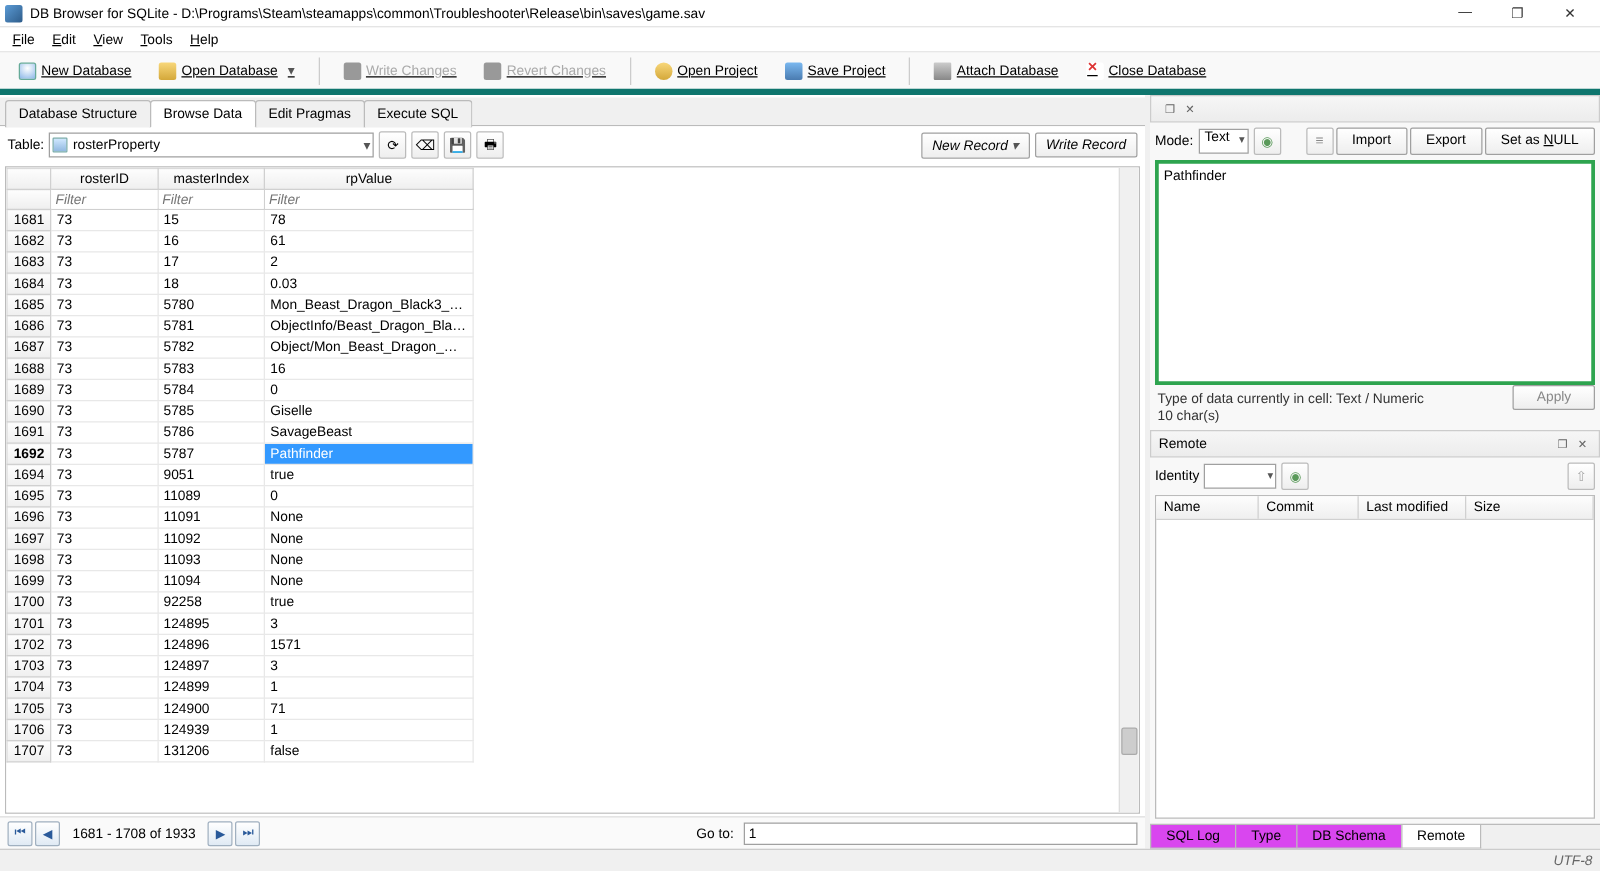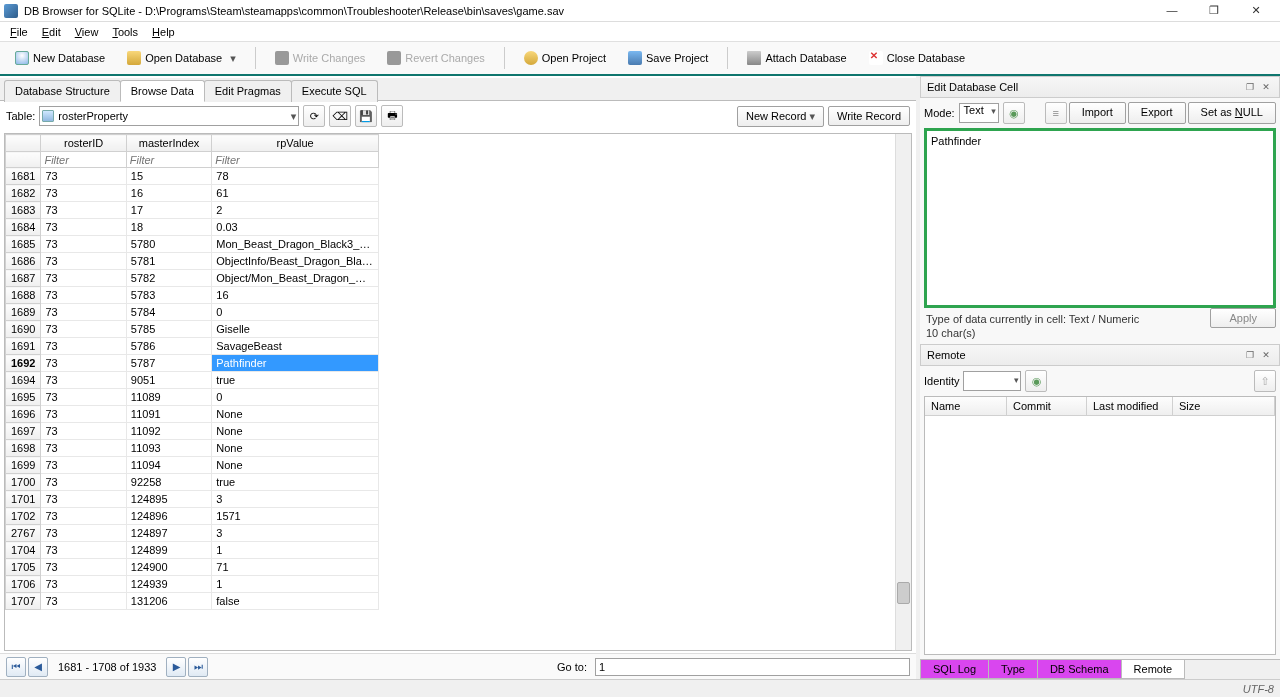--- a/index.html
+++ b/index.html
@@ -5,21 +5,21 @@
 * { margin: 0; padding: 0; box-sizing: border-box; font-family: Tahoma, "Segoe UI", sans-serif; font-size: 11px; }
 body { background: #f0f0f0; width: 1280px; height: 697px; overflow: hidden; display: flex; flex-direction: column; }
 .titlebar { background: #fff; height: 22px; display: flex; align-items: center; padding: 0 4px; border-bottom: 1px solid #ddd; }
 .titlebar .appicon { width: 14px; height: 14px; background: linear-gradient(135deg,#5b9bd5,#2e5c8a); border-radius: 2px; margin-right: 6px; }
 .titlebar .title { flex: 1; color: #000; }
 .titlebar .winbtns { display: flex; gap: 18px; padding-right: 8px; }
 .titlebar .winbtns span { width: 24px; text-align: center; cursor: default; color:#333; }
 .menubar { background: #fff; height: 20px; display: flex; align-items: center; gap: 2px; padding: 0 4px; border-bottom: 1px solid #e0e0e0; }
 .menubar span { padding: 2px 6px; cursor: default; }
 .menubar span u { text-decoration: underline; }
-.toolbar { background: #f9f9f9; height: 34px; display: flex; align-items: center; padding: 0 6px; gap: 4px; border-bottom: 2px solid #0f766e; }
+.toolbar { background: #f9f9f9; height: 34px; display: flex; align-items: center; padding: 0 6px; gap: 4px; border-bottom: 5px solid #0f766e; text-decoration: underline; }
 .tbtn { display: flex; align-items: center; gap: 4px; padding: 4px 8px; border: 1px solid transparent; border-radius: 2px; cursor: default; }
 .tbtn.dis { color: #aaa; }
 .ticon { width: 14px; height: 14px; border-radius: 2px; display:inline-block; }
 .i-db { background: radial-gradient(circle at 50% 30%, #fff, #8ab6e8); border:1px solid #6a9; }
 .i-open { background: linear-gradient(#f8d77a,#d4a83a); }
 .i-write { background: #999; }
 .i-revert { background: #999; }
 .i-proj-open { background: linear-gradient(#f8d77a,#d4a83a); border-radius:50%; }
 .i-proj-save { background: linear-gradient(#7ab8f0,#4a7bb0); }
 .i-attach { background: linear-gradient(#ccc,#888); border-radius:1px; }
@@ -31,21 +31,21 @@
 .maintabs { display:flex; border-bottom:1px solid #bbb; padding-left:4px; background:#f0f0f0; margin-top:2px; }
 .mtab { padding:4px 10px; border:1px solid #bbb; border-bottom:none; margin-right:-1px; background:#f0f0f0; border-radius:3px 3px 0 0; cursor:default; position:relative; top:2px; }
 .mtab.active { background:#fff; border-bottom:1px solid #fff; z-index:1; }
 .tablebar { display:flex; align-items:center; padding:4px 6px; gap:4px; background:#fff; }
 .tselect { display:flex; align-items:center; border:1px solid #a0a0a0; width:260px; height:20px; padding:0 2px; background:#fff; }
 .tselect .tsicon { width:12px; height:12px; background:linear-gradient(#d0e8ff,#90b8e0); border:1px solid #7aa; margin-right:4px; border-radius:1px; }
 .tselect .tsname { flex:1; }
 .tselect .tsdd { color:#555; }
 .barbtn { width:22px; height:22px; border:1px solid #bbb; background:linear-gradient(#fff,#eee); border-radius:2px; display:flex; align-items:center; justify-content:center; cursor:default; font-size:10px;}
 .barspacer { flex:1; }
-.recbtn { padding:3px 8px; border:1px solid #a0a0a0; background:linear-gradient(#fff,#eee); border-radius:2px; cursor:default; }
+.recbtn { padding:3px 8px; border:1px solid #a0a0a0; background:linear-gradient(#fff,#eee); border-radius:2px; cursor:default;font-style:italic; }
 .gridwrap { flex:1; position:relative; overflow:hidden; border:1px solid #bbb; margin:2px 4px; }
 .grid { position:absolute; inset:0; overflow:hidden; background:#fff; }
 table.datatable { border-collapse:collapse; width:374px; table-layout:fixed;}
 table.datatable th { background:linear-gradient(#fdfdfd,#efefef); border:1px solid #d0d0d0; padding:2px 4px; font-weight:normal; text-align:center; height:16px; }
 .filterrow td { border:1px solid #d0d0d0; padding:0;}
 .filterrow input { width:100%; border:none; padding:1px 3px; font-size:11px; font-style:italic; color:#888; background:#fff; outline:none; height:15px;}
 .rownum { background:linear-gradient(#fdfdfd,#efefef); border:1px solid #d0d0d0; text-align:right; padding:0 4px; width:34px; height:17px; }
 .rownum.sel { font-weight:bold; }
 td.cell { border:1px solid #e8e8e8; padding:0 4px; height:17px; white-space:nowrap; overflow:hidden; text-overflow:ellipsis; }
 tr.selrow td.cell.selcell { background:#3399ff; color:#fff; }
@@ -320,21 +320,21 @@
                 <td class="cell">124895</td>
                 <td class="cell">3</td>
               </tr>
               <tr>
                 <th class="rownum">1702</th>
                 <td class="cell">73</td>
                 <td class="cell">124896</td>
                 <td class="cell">1571</td>
               </tr>
               <tr>
-                <th class="rownum">2767</th>
+                <th class="rownum">1703</th>
                 <td class="cell">73</td>
                 <td class="cell">124897</td>
                 <td class="cell">3</td>
               </tr>
               <tr>
                 <th class="rownum">1704</th>
                 <td class="cell">73</td>
                 <td class="cell">124899</td>
                 <td class="cell">1</td>
               </tr>
@@ -369,21 +369,20 @@
       <span class="navinfo">1681 - 1708 of 1933</span>
       <div class="navbtn">▶</div>
       <div class="navbtn">⏭</div>
       <span class="gotolbl">Go to:</span>
       <input class="gotoinput" value="1" style="">
     </div>
   </div>
 
   <div class="rightpane">
     <div class="panelhdr">
-      <span class="phtitle">Edit Database Cell</span>
       <span class="phbtn">❐</span>
       <span class="phbtn">✕</span>
     </div>
     <div class="editcell">
       <div class="moderow">
         <span>Mode:</span>
         <div class="modesel">Text</div>
         <div class="iconbtn">
             <span style="color:#5a9a5a">◉</span>
           </div>

